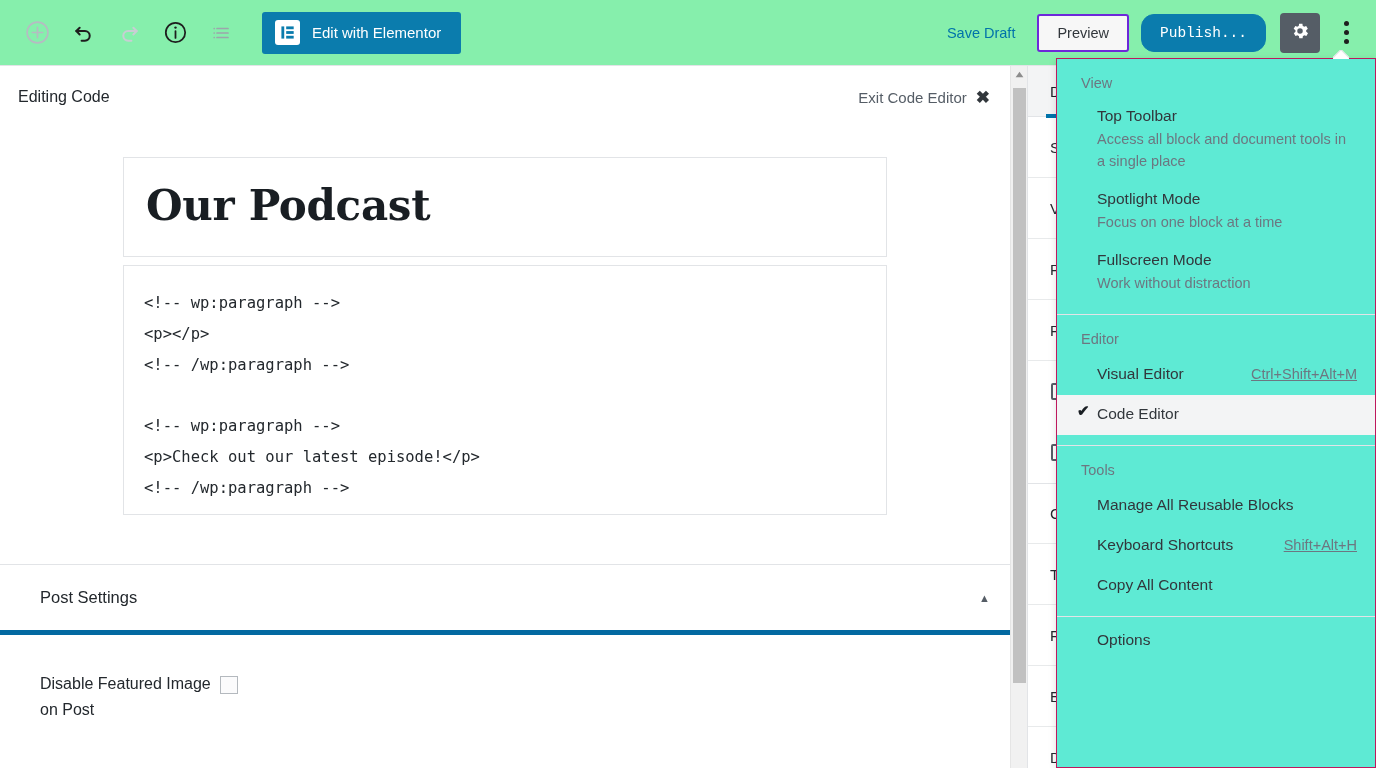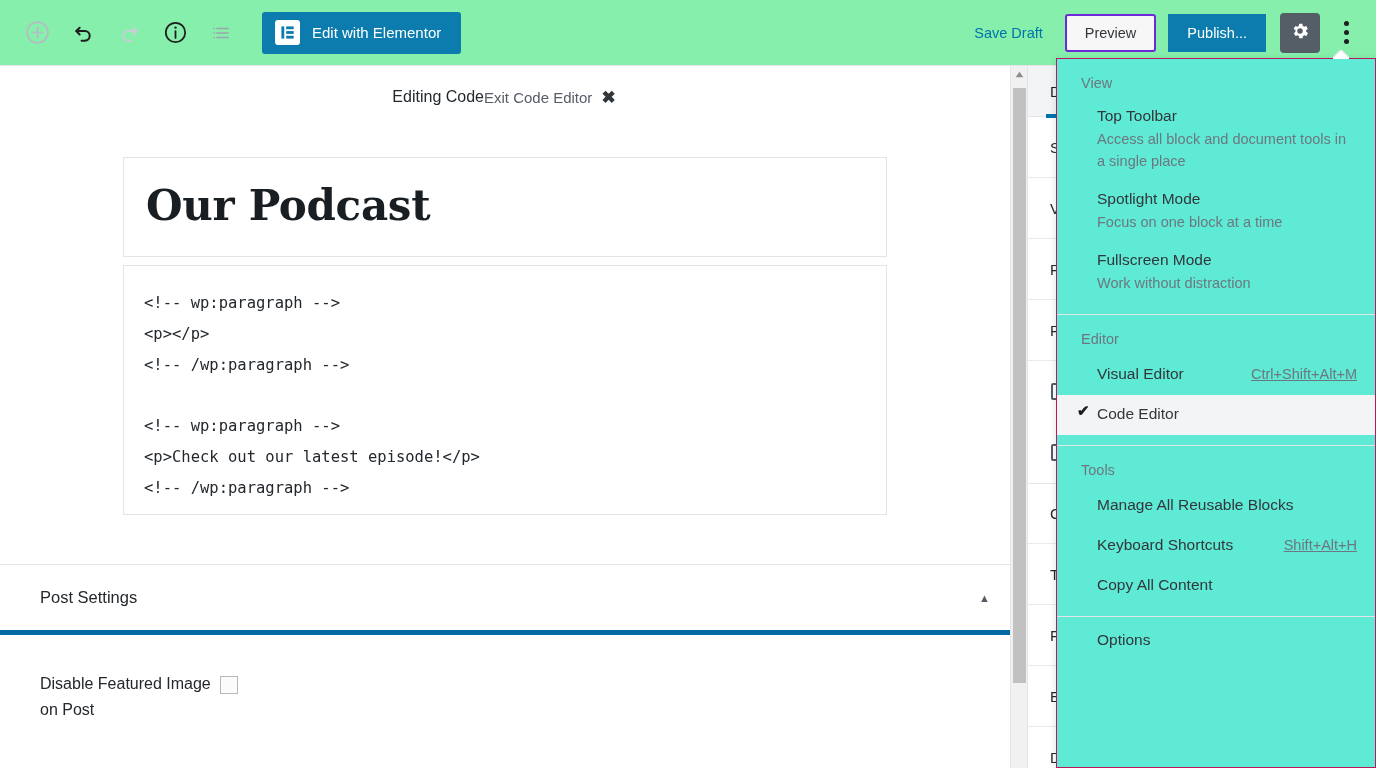--- a/index.html
+++ b/index.html
@@ -65,24 +65,24 @@
     border: 2px solid #6d28d9;
     border-radius: 3px;
     font-size: 14.5px; color: #32373c;
     cursor: pointer; margin-right: 12px;
     font-family: "Liberation Sans", sans-serif;
   }
   .publish-btn {
     height: 38px; padding: 0 18px;
     background: #0b7cad; color: #fff;
     border: 1px solid #0b7cad;
-    border-radius: 0;
+    border-radius: 13px;
     font-size: 14.5px; cursor: pointer;
     margin-right: 14px;
-    font-family: Liberation Sans, sans-serif;
+    font-family: Liberation Mono, monospace;
   }
   .gear-btn {
     width: 40px; height: 40px;
     background: #555d66;
     border: none; border-radius: 4px;
     display: flex; align-items: center; justify-content: center;
     cursor: pointer; margin-right: 8px;
   }
   .kebab-btn {
     width: 36px; height: 40px;
@@ -100,21 +100,21 @@
   .editor-wrap {
     position: absolute;
     top: 66px; left: 0;
     width: 1010px; height: 702px;
     background: #fff;
     overflow: hidden;
   }
   .code-header {
     display: flex; align-items: center;
     padding: 22px 20px 0 18px;
-    justify-content: center;
+    justify-content: space-between;
   }
   .editing-code-label { font-size: 16px; color: #23282d; }
   .exit-code {
     display: flex; align-items: center; gap: 9px;
     font-size: 15px; color: #555d66; cursor: pointer;
   }
   .exit-x { font-size: 17px; font-weight: bold; color: #32373c; line-height: 1; }
 
   .code-body { padding: 0 0 0 0; }
   .post-title-box {

